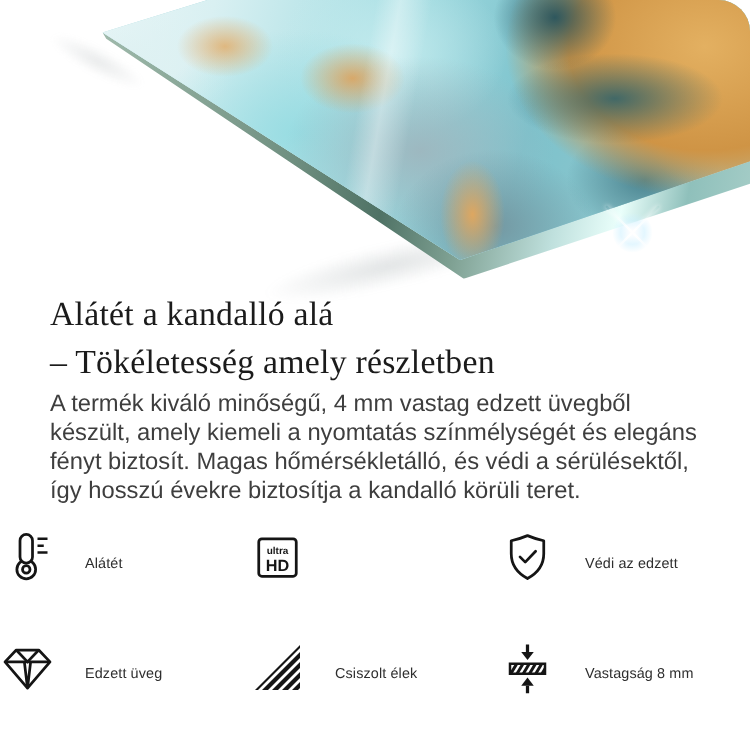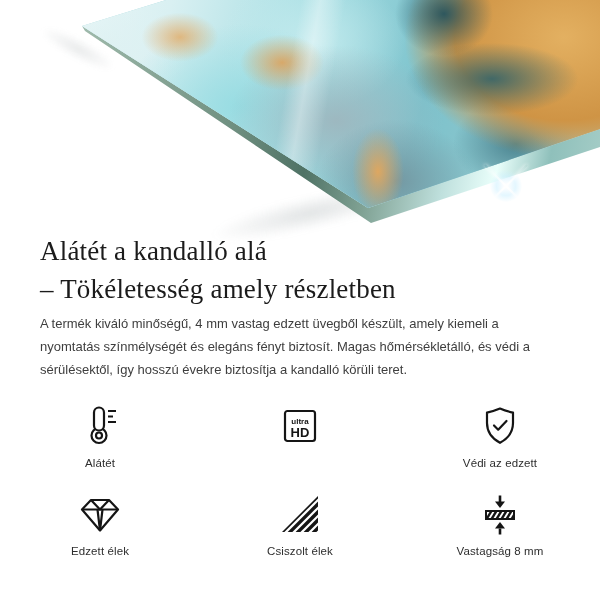--- a/index.html
+++ b/index.html
@@ -1,20 +1,21 @@
 <!DOCTYPE html>
 <html lang="hu"><head>
 <meta charset="utf-8">
 <style>
   html,body{margin:0;padding:0;background:#fff;}
   .screen{
     position:relative;width:600px;height:600px;margin:0 auto;
     background:#ffffff;overflow:hidden;
     font-family:"Liberation Sans","DejaVu Sans",sans-serif;
     color:#1b1b1b;
+    border-radius:25px;
   }
 
   
   .hero{position:absolute;left:0;top:0;width:600px;height:240px;}
   .hero-shadow{
     position:absolute;left:170px;top:190px;width:280px;height:46px;
     background:radial-gradient(closest-side,rgba(105,118,122,.20),rgba(105,118,122,0) 72%);
     transform:rotate(-13deg);filter:blur(3px);
   }
   .hero-shadow-tip{
@@ -65,31 +66,31 @@
 
   
   .headline{
     position:absolute;left:40px;top:232px;width:530px;
     font-family:"Liberation Serif","DejaVu Serif",serif;
     font-size:27px;line-height:38px;font-weight:400;color:#1b1b1b;
     letter-spacing:.2px;
   }
   .description{
     position:absolute;left:40px;top:312px;width:520px;
-    font-size:13px;line-height:23px;color:#3e3e3e;
+    font-size:19px;line-height:23px;color:#3e3e3e;
   }
 
   
   .features{
     position:absolute;left:0;top:400px;width:600px;
     display:grid;grid-template-columns:200px 200px 200px;
   }
   .feature{
-    display:flex;flex-direction:column;align-items:center;
-    height:84px;padding-top:4px;
+    display:flex;flex-direction:row;align-items:center;
+    height:84px;padding-top:4px;gap:24px;
   }
   .feature .icon{width:44px;height:44px;flex:0 0 auto;}
   .feature .icon svg{width:44px;height:44px;display:block;}
   .feature .label{
     margin-top:9px;font-size:11.5px;color:#2e2e2e;letter-spacing:.1px;
     white-space:nowrap;
   }
   .ico-stroke{fill:none;stroke:#151515;stroke-width:2.2;}
   .ico-text{font-family:"Liberation Sans","DejaVu Sans",sans-serif;fill:#151515;}
 </style>
@@ -155,21 +156,21 @@
 
     <div class="feature">
       <span class="icon">
         <svg viewBox="0 0 44 44">
           <path class="ico-stroke" stroke-linejoin="round" d="M13 8 H31 L40 17.5 L22 38.5 L4 17.5 Z"></path>
           <path class="ico-stroke" d="M4 17.5 H40"></path>
           <path class="ico-stroke" d="M13 8 L22 17.5 L31 8"></path>
           <path class="ico-stroke" d="M22 38.5 L19.5 17.5 M22 38.5 L24.5 17.5"></path>
         </svg>
       </span>
-      <span class="label">Edzett élek</span>
+      <span class="label">Edzett üveg</span>
     </div>
 
     <div class="feature">
       <span class="icon">
         <svg viewBox="0 0 44 44">
           <defs>
             <clipPath id="triClip">
                 <path d="M4 40 L40 4 V40 Z"></path>
               </clipPath>
           </defs>

